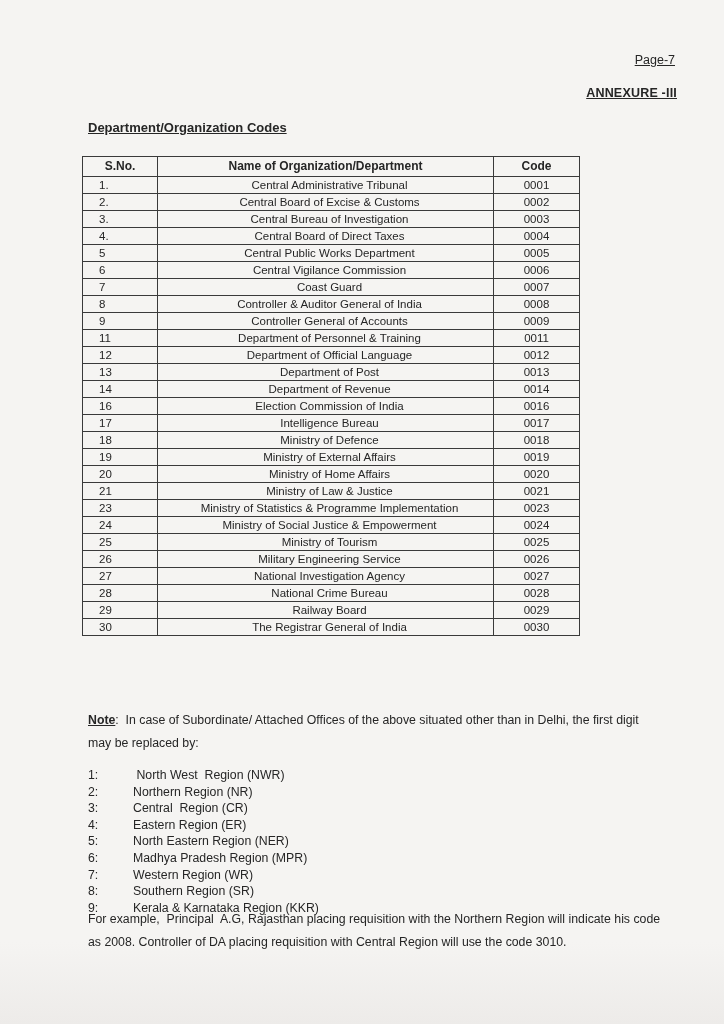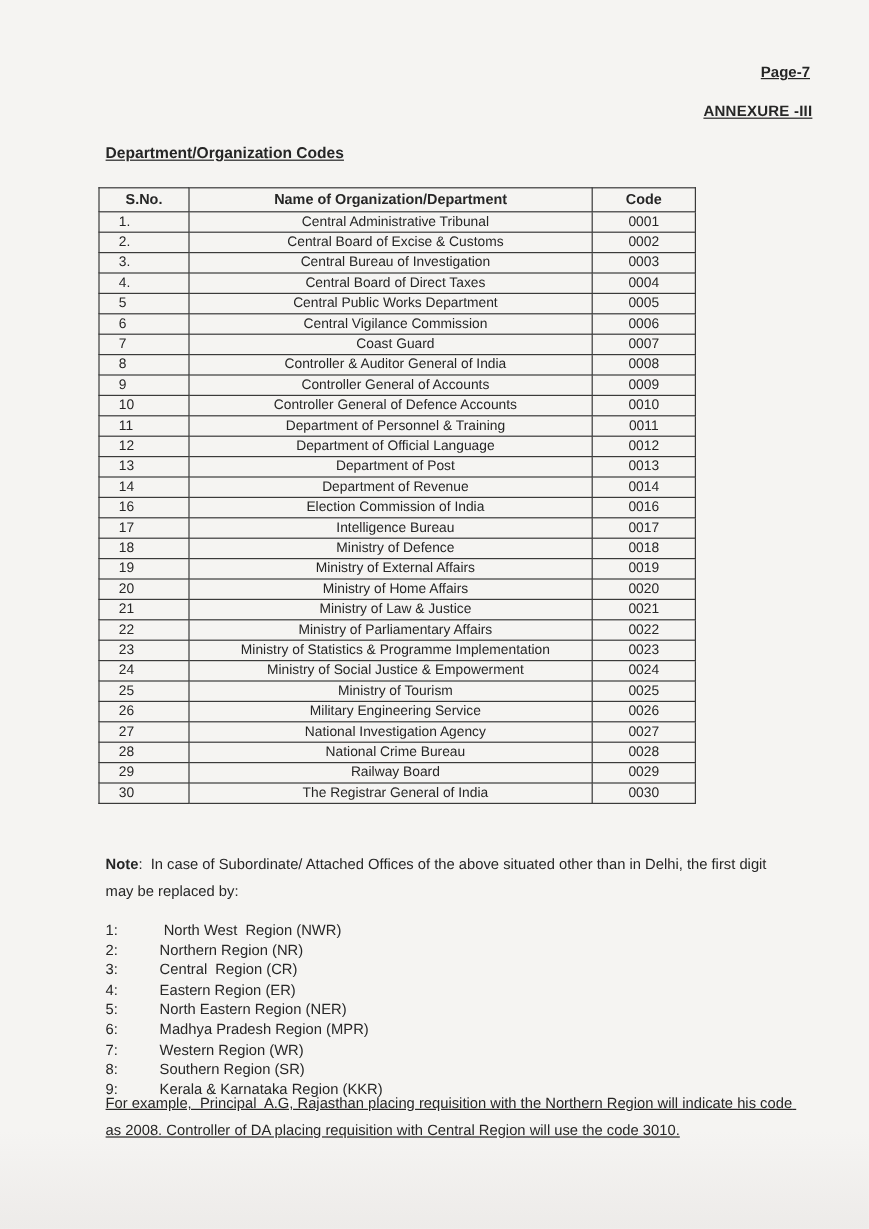--- a/index.html
+++ b/index.html
@@ -14,21 +14,21 @@
   }
   body {
     background: var(--background);
     background-image: linear-gradient(180deg, var(--background) 92%, #edebe9 100%);
     font-family: "Liberation Sans", sans-serif;
     color: var(--text);
     position: relative;
   }
   .page-label {
     position: absolute; top: 53px; right: 49px;
-    font-size: 12.5px; font-weight: bold;
+    font-size: 12.5px; font-weight: normal;
     text-decoration: underline;
     margin-left: 31px;
   }
   .annexure {
     position: absolute; top: 86px; right: 47px;
     font-size: 12.5px; font-weight: bold;
     text-decoration: underline;
     letter-spacing: 0.2px;
     margin-left: 12px;
   }
@@ -66,20 +66,21 @@
 
   .note-block {
     position: absolute; top: 709px; left: 88px;
     width: 572px;
     font-size: 12.3px;
     line-height: 23px;
     white-space: pre-wrap;
   }
   .note-label {
     font-weight: bold;
+    text-decoration: underline;
   }
   .regions-list {
     position: absolute; top: 768px; left: 88px;
     width: 500px;
     font-size: 12.3px;
   }
   .region-row {
     display: flex;
     height: 16.6px;
     align-items: baseline;
@@ -90,21 +91,20 @@
   }
   .region-label {
     white-space: pre-wrap;
   }
   .example-block {
     position: absolute; top: 908px; left: 88px;
     width: 580px;
     font-size: 12.3px;
     line-height: 22.5px;
     white-space: pre-wrap;
-    text-decoration: underline;
   }
 </style>
 </head>
 <body>
 
 <div class="page-label">Page-7</div>
 
 <div class="annexure">ANNEXURE -III</div>
 
 <div class="section-title">Department/Organization Codes</div>
@@ -162,25 +162,20 @@
         <td>8</td>
         <td>Controller &amp; Auditor General of India</td>
         <td>0008</td>
       </tr>
       <tr>
         <td>9</td>
         <td>Controller General of Accounts</td>
         <td>0009</td>
       </tr>
       <tr>
-        <td>10</td>
-        <td>Controller General of Defence Accounts</td>
-        <td>0010</td>
-      </tr>
-      <tr>
         <td>11</td>
         <td>Department of Personnel &amp; Training</td>
         <td>0011</td>
       </tr>
       <tr>
         <td>12</td>
         <td>Department of Official Language</td>
         <td>0012</td>
       </tr>
       <tr>
@@ -217,25 +212,20 @@
         <td>20</td>
         <td>Ministry of Home Affairs</td>
         <td>0020</td>
       </tr>
       <tr>
         <td>21</td>
         <td>Ministry of Law &amp; Justice</td>
         <td>0021</td>
       </tr>
       <tr>
-        <td>22</td>
-        <td>Ministry of Parliamentary Affairs</td>
-        <td>0022</td>
-      </tr>
-      <tr>
         <td>23</td>
         <td>Ministry of Statistics &amp; Programme Implementation</td>
         <td>0023</td>
       </tr>
       <tr>
         <td>24</td>
         <td>Ministry of Social Justice &amp; Empowerment</td>
         <td>0024</td>
       </tr>
       <tr>

